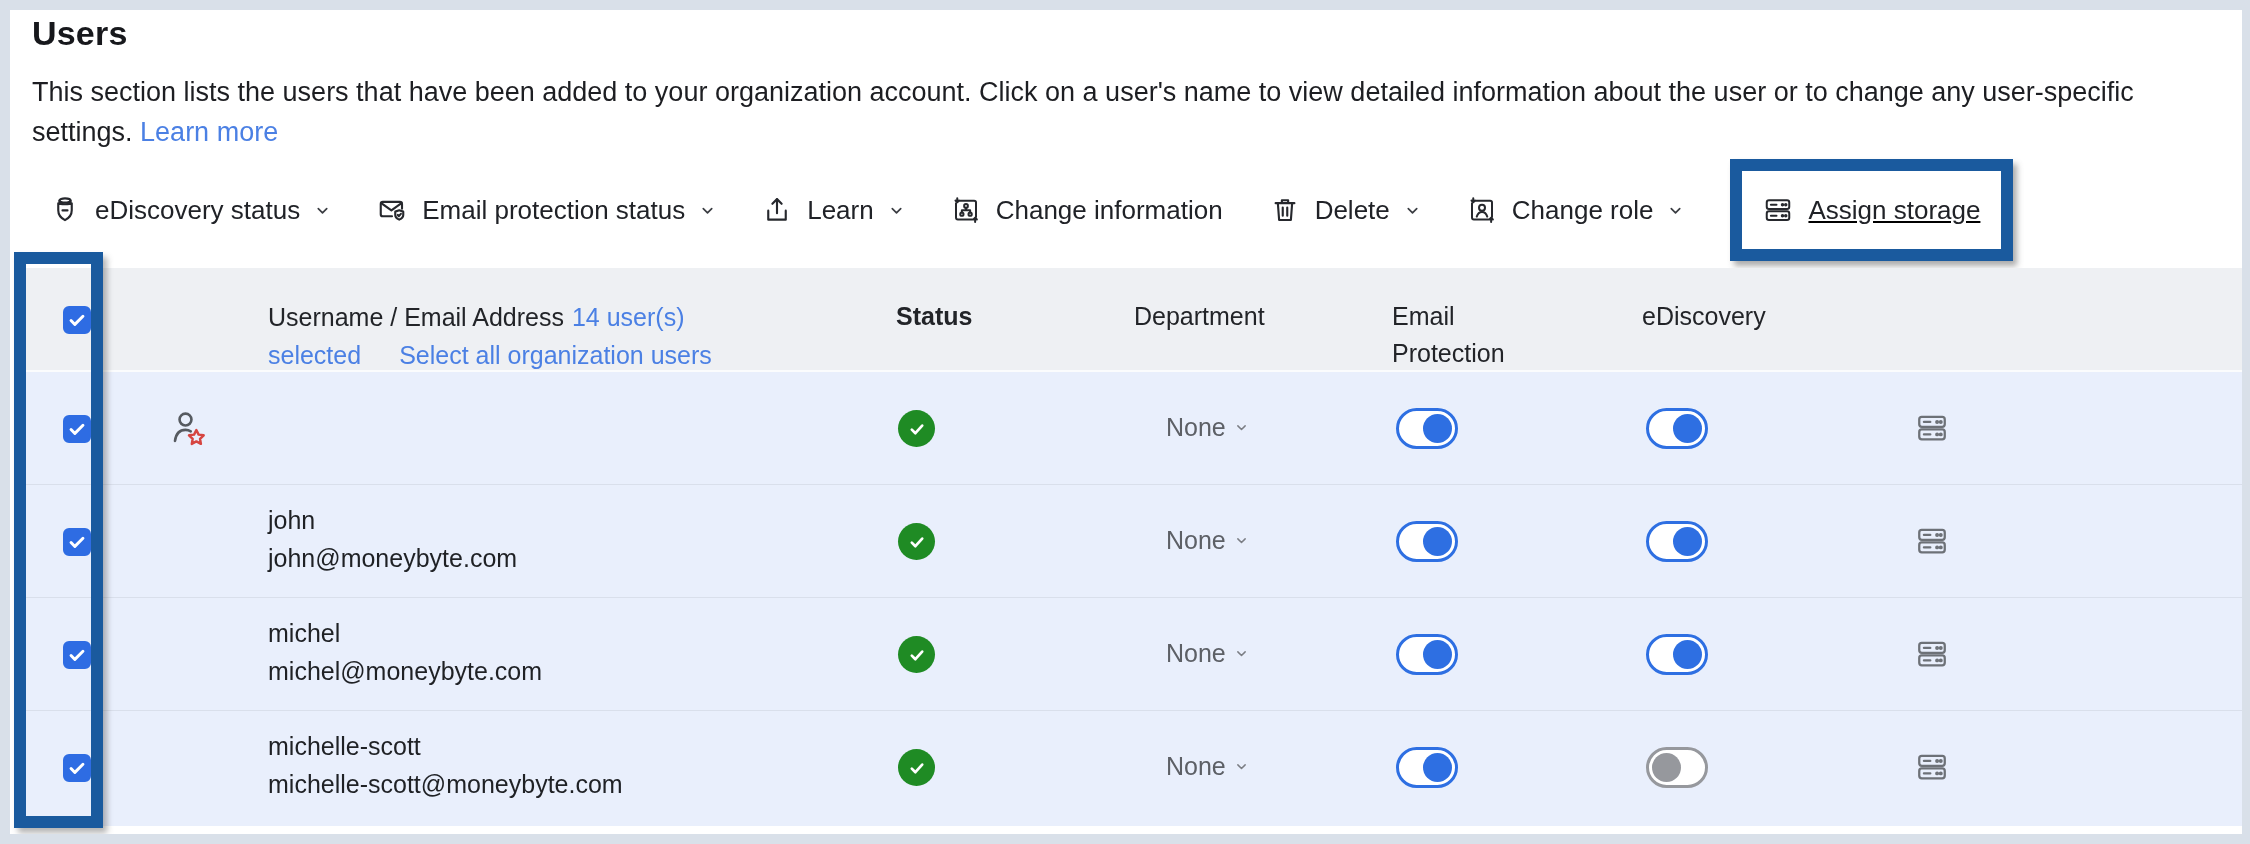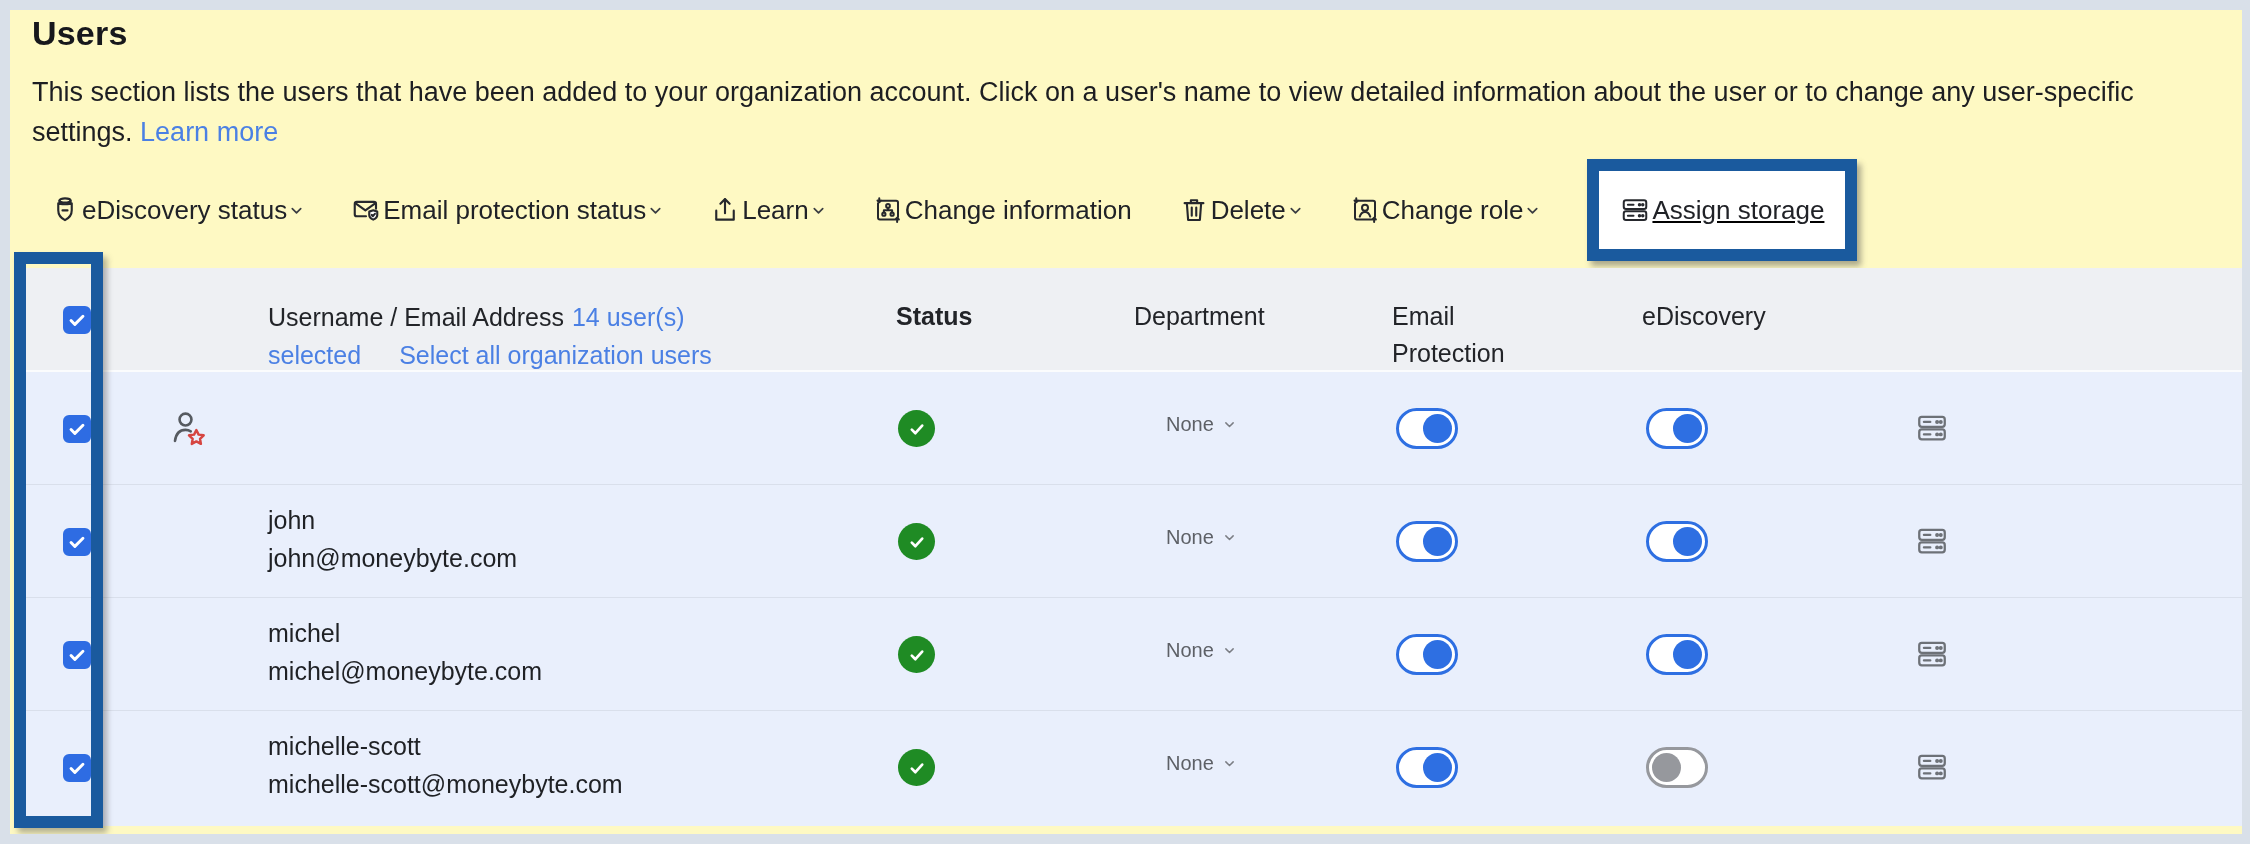--- a/index.html
+++ b/index.html
@@ -4,39 +4,39 @@
 <style>
   * { margin:0; padding:0; box-sizing:border-box; }
   html,body { width:2250px; height:844px; }
   body {
     font-family:"Liberation Sans", sans-serif;
     background:#d9e0e9;
     position:relative;
   }
   .page {
     position:absolute; left:10px; top:10px; width:2232px; height:824px;
-    background:#fef9c3; overflow:hidden;
+    background:#ffffff; overflow:hidden;
   }
   
   .title {
     position:absolute; left:22px; top:4px;
     font-size:34px; font-weight:700; color:#17181c; letter-spacing:.2px;
   }
   .desc {
     position:absolute; left:22px; top:62px; width:2158px;
     font-size:27px; line-height:40px; color:#1d1e22;
   }
   .link { color:#4b80e4; cursor:pointer; }
   
   .toolbar {
     position:absolute; left:40px; top:168px; height:64px;
     display:flex; align-items:center; gap:47px; white-space:nowrap;
   }
   .tb-item {
-    display:inline-flex; align-items:center; gap:2px;
+    display:inline-flex; align-items:center; gap:15px;
     font-size:26px; color:#202227; cursor:pointer;
   }
   .tb-item svg { color:#26282d; flex:0 0 auto; }
   .chev { flex:0 0 auto; }
   .hl-box {
     display:inline-flex; align-items:center; height:102px;
     padding:0 21px; margin:-22px 0;
     border:12px solid #1a5a9e;
     box-shadow:4px 5px 6px rgba(70,70,70,.45);
     background:#fff;
@@ -82,21 +82,21 @@
     color:#3a74de; font-size:23px; line-height:30px; vertical-align:2px; cursor:pointer;
   }
   .status-cell { position:absolute; left:876px; top:38px; }
   .ok-circle {
     width:37px; height:37px; border-radius:50%; background:#1f8b24;
     display:flex; align-items:center; justify-content:center;
   }
   .dept-cell {
     position:absolute; left:1144px; top:41px;
     display:flex; align-items:center; gap:9px;
-    font-size:20px; color:#5d6066; cursor:pointer;
+    font-size:25px; color:#5d6066; cursor:pointer;
   }
   
   .toggle {
     position:absolute; top:36px; width:62px; height:41px; border-radius:21px;
     background:#fff; cursor:pointer;
   }
   .toggle .knob { position:absolute; top:3px; width:29px; height:29px; border-radius:50%; }
   .toggle.on  { border:3px solid #2e6fe2; }
   .toggle.on .knob  { right:3px; background:#2e6fe2; }
   .toggle.off { border:3px solid #96989d; }

